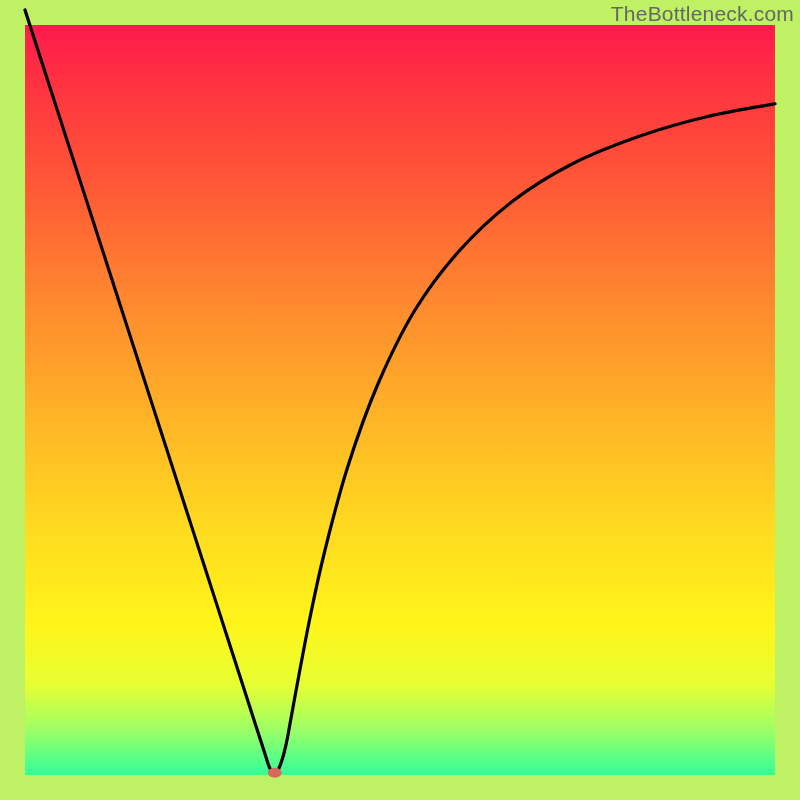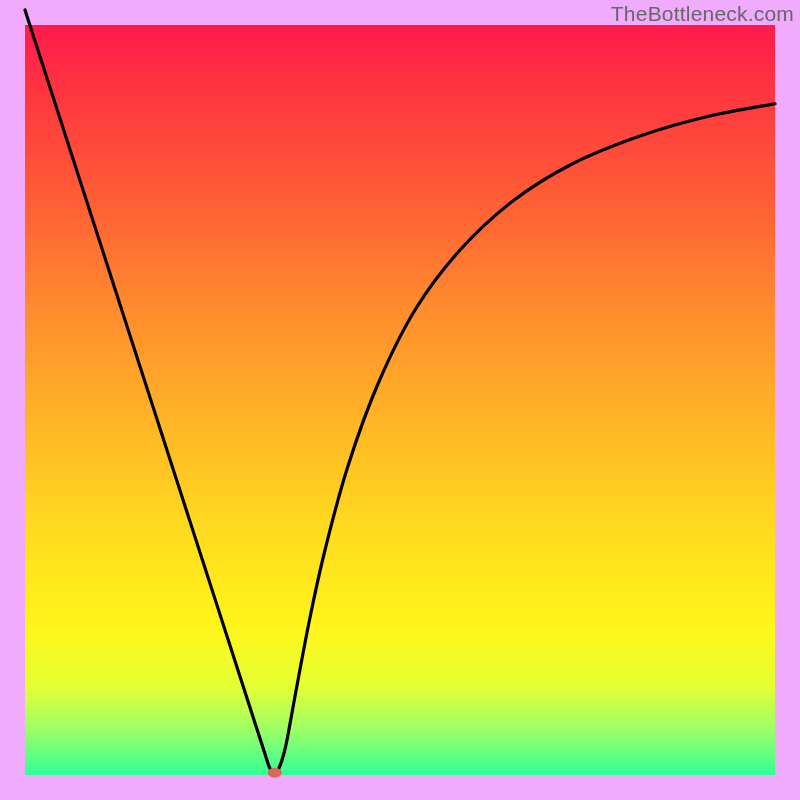--- a/index.html
+++ b/index.html
@@ -9,21 +9,21 @@
     height: 800px;
     background: #000;
     overflow: hidden;
   }
   .frame {
     position: absolute;
     left: 0;
     top: 0;
     width: 800px;
     height: 800px;
-    background: #f0abfc;
+    background: #bef264;
   }
   .plot {
     position: absolute;
     left: 25px;
     top: 25px;
     width: 750px;
     height: 750px;
   }
   .bg {
     position: absolute;

